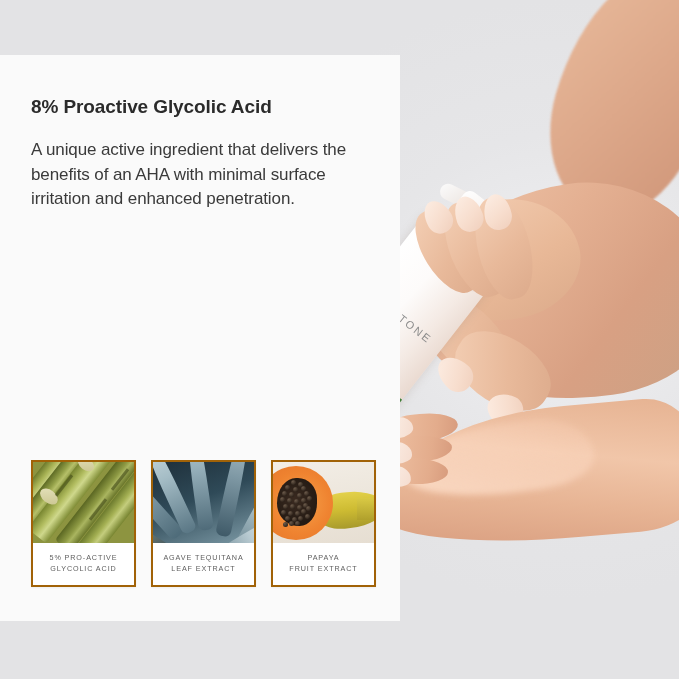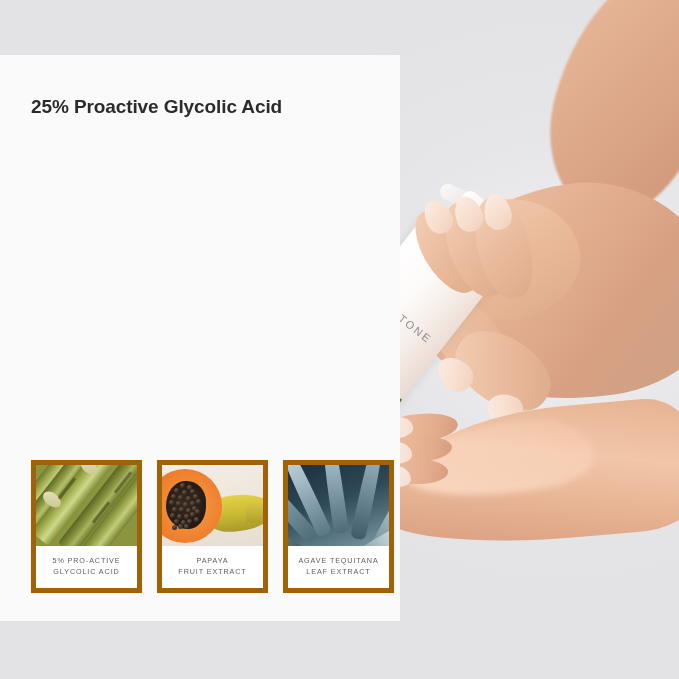--- a/index.html
+++ b/index.html
@@ -170,21 +170,21 @@
   #block2{position:absolute;left:31px;top:228px;width:340px;}
   #block2 p{margin-top:20px;}
 
   
   .cards{
     position:absolute;left:31px;top:405px;
     display:flex;gap:15px;
   }
   .card{
     width:101px;background:#ffffff;
-    border:5px solid #a16207;
+    border:2px solid #a16207;
     box-shadow:0 1px 2px rgba(0,0,0,.05);
   }
   .card-img{width:101px;height:81px;overflow:hidden;position:relative;}
   .card-cap{
     padding:9px 4px 11px;text-align:center;
     font-size:7.2px;line-height:11px;letter-spacing:.9px;
     color:#5e5e5e;text-transform:uppercase;
   }
 
   
@@ -318,21 +318,22 @@
     <div class="lfinger lf2"></div>
     <div class="lfinger lf3"></div>
     <div class="lnail ln1"></div>
     <div class="lnail ln2"></div>
     <div class="lnail ln3"></div>
   </div>
 
   <div class="panel">
 
     <div id="block1">
-      <h2 class="sec-title">25% Proactive Glycolic Acid</h2>
+      <h2 class="sec-title">8% Proactive Glycolic Acid</h2>
+      <p class="sec-body">A unique active ingredient that delivers the benefits of an AHA with minimal surface irritation and enhanced penetration.</p>
     </div>
 
 
     <div class="cards">
 
       <div class="card">
         <div class="card-img">
           <div class="cane">
             <i></i>
               <i></i>
@@ -340,20 +341,36 @@
               <i></i>
               <i></i>
             <b></b>
               <b></b>
             <u></u>
               <u></u>
               <u></u>
           </div>
         </div>
         <div class="card-cap">5% PRO-ACTIVE<br>GLYCOLIC ACID</div>
+      </div>
+
+      <div class="card">
+        <div class="card-img">
+          <div class="agave">
+            <i></i>
+              <i></i>
+              <i></i>
+              <i></i>
+              <i></i>
+              <i></i>
+              <i></i>
+              <i></i>
+          </div>
+        </div>
+        <div class="card-cap">AGAVE TEQUITANA<br>LEAF EXTRACT</div>
       </div>
 
       <div class="card">
         <div class="card-img">
           <div class="papaya">
             <div class="skin"></div>
             <div class="tip"></div>
             <div class="flesh"></div>
             <div class="cavity"></div>
             <div class="seeds" id="seedbox">
@@ -386,31 +403,15 @@
                 <s style="left: 18px; top: 43px;"></s>
                 <s style="left: 6px; top: 44px;"></s>
                 <s style="left: 28px; top: 36px;"></s>
                 <s style="left: 29px; top: 28px;"></s>
               </div>
           </div>
         </div>
         <div class="card-cap">PAPAYA<br>FRUIT EXTRACT</div>
       </div>
 
-      <div class="card">
-        <div class="card-img">
-          <div class="agave">
-            <i></i>
-              <i></i>
-              <i></i>
-              <i></i>
-              <i></i>
-              <i></i>
-              <i></i>
-              <i></i>
-          </div>
-        </div>
-        <div class="card-cap">AGAVE TEQUITANA<br>LEAF EXTRACT</div>
-      </div>
-
     </div>
   </div>
 </div>
 
 </body></html>

